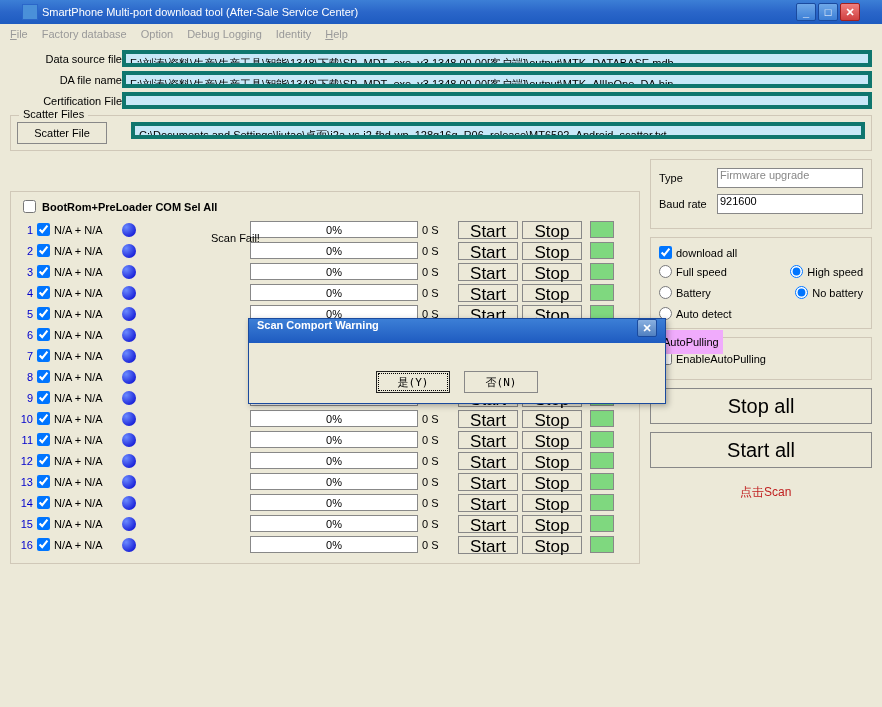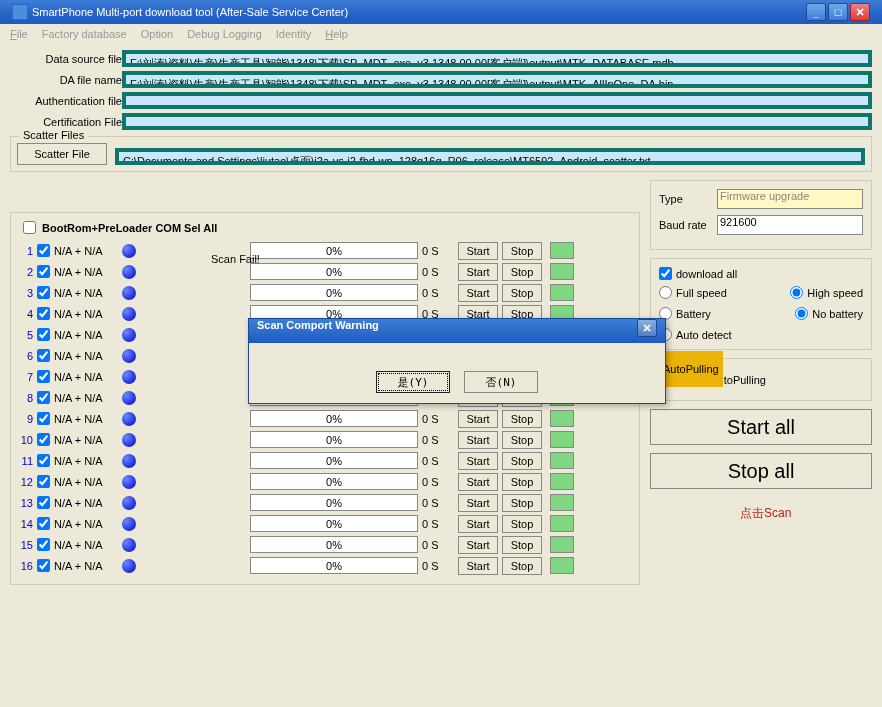--- a/index.html
+++ b/index.html
@@ -1,54 +1,54 @@
 <!DOCTYPE html>
 <html><head>
 <meta charset="utf-8">
 <style>
 * { box-sizing: border-box; margin: 0; padding: 0; font-family: "Microsoft Sans Serif", Tahoma, sans-serif; font-size: 11px; }
 body { background: #ece9d8; width: 882px; height: 707px; overflow: hidden; position: relative; }
-.titlebar { background: linear-gradient(to bottom, #3c7fd6 0%, #2a66c9 50%, #1e5bc0 100%); height: 24px; display: flex; align-items: center; padding: 0 12px; color: #fff; font-family: "SimSun", monospace; font-size: 12px; }
+.titlebar { background: linear-gradient(to bottom, #3c7fd6 0%, #2a66c9 50%, #1e5bc0 100%); height: 24px; display: flex; align-items: center; padding: 0 22px; color: #fff; font-family: "SimSun", monospace; font-size: 12px; }
 .titlebar-icon { width: 16px; height: 16px; background: #4a90d9; margin-right: 4px; border: 1px solid #2a66c9; }
 .title-controls { margin-left: auto; display: flex; gap: 2px; }
 .title-btn { width: 20px; height: 18px; background: linear-gradient(to bottom, #6fa8e8, #3c7fd6); border: 1px solid #1a4a9e; color: #fff; display: flex; align-items: center; justify-content: center; cursor: pointer; border-radius: 2px; font-weight: bold; }
 .title-btn.close { background: linear-gradient(to bottom, #f08080, #d04040); border-color: #a02020; }
 .menubar { background: #ece9d8; height: 20px; display: flex; align-items: center; padding: 0 4px; gap: 2px; }
 .menu-item { padding: 2px 6px; color: #999; cursor: pointer; }
 .menu-item u { text-decoration: underline; }
 .content { padding: 6px 10px; }
 .file-rows { margin-bottom: 6px; }
 .file-row { display: flex; align-items: center; margin-bottom: 4px; }
 .file-label { width: 112px; text-align: right; color: #000; }
 .file-input { flex: 1; height: 17px; background: #c8e8f8; border: 4px solid #0f766e; padding: 2px 4px; color: #000; overflow: hidden; white-space: nowrap; }
 .scatter-group { border: 1px solid #d0c8b8; padding: 6px; margin: 0 0 8px 0; position: relative; }
 .scatter-group-label { position: absolute; top: -8px; left: 8px; background: #ece9d8; padding: 0 4px; }
-.scatter-row { display: flex; align-items: flex-end; gap: 8px; }
+.scatter-row { display: flex; align-items: flex-start; gap: 24px; }
 .scatter-btn { width: 90px; height: 22px; background: #ece9d8; border: 1px solid #888; cursor: pointer; }
 .main-area { display: flex; gap: 10px; }
 .ports-panel { flex: 1; border: 1px solid #d0c8b8; padding: 8px; position: relative; margin-top: 32px; }
 .bootrom-row { display: flex; align-items: center; margin-bottom: 6px; padding-left: 4px; }
 .bootrom-row input[type="checkbox"] { margin-right: 6px; }
 .bootrom-row label { font-weight: bold; }
 .port-row { display: flex; align-items: center; height: 21px; gap: 4px; }
 .port-num { width: 14px; text-align: right; color: #0000cc; }
 .port-chk { }
 .port-na { width: 64px; }
 .blue-dot { width: 14px; height: 14px; background: radial-gradient(circle at 30% 30%, #6a8aff, #0000cc); border-radius: 50%; }
 .scan-fail { position: absolute; left: 200px; top: 40px; }
 .pct-input { width: 168px; height: 17px; border: 1px solid #888; text-align: center; background: #fff; margin-left: 110px; }
 .os-val { width: 32px; text-align: left; }
-.sm-btn { width: 40px; height: 18px; background: #ece9d8; border: 1px solid #888; cursor: pointer; font-size: 11px; }
+.sm-btn { width: 60px; height: 18px; background: #ece9d8; border: 1px solid #888; cursor: pointer; font-size: 17px; }
 .green-box { width: 24px; height: 17px; background: #7fd87f; border: 1px solid #888; margin-left: 4px; }
 .right-panel { width: 222px; display: flex; flex-direction: column; gap: 8px; }
 .rp-group { border: 1px solid #d0c8b8; padding: 8px; position: relative; }
 .rp-row { display: flex; align-items: center; margin-bottom: 6px; gap: 4px; }
 .rp-label { width: 54px; }
 .rp-select { flex: 1; height: 20px; border: 1px solid #888; background: #fff; padding: 0 2px; color: #000; }
-.rp-select.disabled { background: #fef9c3; color: #888; }
+.rp-select.disabled { background: #ffffff; color: #888; }
 .radio-col { display: flex; flex-direction: column; gap: 8px; }
 .radio-row { display: flex; align-items: center; justify-content: space-between; }
 .radio-opt { display: flex; align-items: center; gap: 4px; }
 .big-btn { width: 100%; height: 36px; background: #ece9d8; border: 1px solid #888; cursor: pointer; font-size: 20px; }
 .scan-btn { width: 80px; height: 26px; background: #ece9d8; border: 1px solid #888; cursor: pointer; font-size: 12px; }
 .scan-highlight { border: 2px solid #c02020; padding: 2px; display: inline-block; }
 .scan-note { color: #c02020; font-size: 12px; margin-top: 8px; margin-left: 90px; }
 .dialog { position: absolute; left: 248px; top: 318px; width: 418px; background: #ece9d8; border: 1px solid #1a4a9e; box-shadow: 2px 2px 6px rgba(0,0,0,0.3); z-index: 100; }
 .dialog-titlebar { background: linear-gradient(to bottom, #3c7fd6, #1e5bc0); height: 24px; display: flex; align-items: flex-start; padding: 0 8px; color: #fff; font-family: "SimSun", monospace; font-weight: bold; }
 .dialog-close { margin-left: auto; width: 20px; height: 18px; background: linear-gradient(to bottom, #8ab0e0, #5080c0); border: 1px solid #1a4a9e; color: #fff; display: flex; align-items: center; justify-content: center; cursor: pointer; border-radius: 2px; font-weight: bold; }
@@ -82,24 +82,20 @@
   <div class="file-rows">
     <div class="file-row">
       <div class="file-label">Data source file</div>
       <div class="file-input">F:\刘涛\资料\生产\生产工具\智能\1348\下载\SP_MDT_exe_v3.1348.00.00[客户端]\output\MTK_DATABASE.mdb</div>
     </div>
     <div class="file-row">
       <div class="file-label">DA file name</div>
       <div class="file-input">F:\刘涛\资料\生产\生产工具\智能\1348\下载\SP_MDT_exe_v3.1348.00.00[客户端]\output\MTK_AllInOne_DA.bin</div>
     </div>
     <div class="file-row">
-      <div class="file-label">Authentication file</div>
-      <div class="file-input"></div>
-    </div>
-    <div class="file-row">
       <div class="file-label">Certification File</div>
       <div class="file-input"></div>
     </div>
   </div>
 
   <div class="scatter-group">
     <div class="scatter-group-label">Scatter Files</div>
     <div class="scatter-row">
       <button class="scatter-btn">Scatter File</button>
       <div class="file-input">C:\Documents and Settings\liutao\桌面\j2a-ys-j2-fhd-wp_128g16g_R06_release\MT6592_Android_scatter.txt</div>
@@ -334,29 +330,29 @@
           <div class="radio-row">
             <div class="radio-opt">
                 <input type="radio" name="bat" style="">
                 <span>Auto detect</span>
               </div>
           </div>
         </div>
       </div>
 
       <div class="rp-group" style="position:relative; padding-top:14px;">
-        <div style="position:absolute; top:-8px; left:8px; background:#eab308; padding:12px 4px;">AutoPulling</div>
+        <div style="position:absolute; top:-8px; left:8px; background:#f0abfc; padding:6px 4px;">AutoPulling</div>
         <div class="rp-row">
           <input type="checkbox" style="">
           <span>EnableAutoPulling</span>
         </div>
       </div>
 
+      <button class="big-btn">Stop all</button>
       <button class="big-btn">Start all</button>
-      <button class="big-btn">Stop all</button>
       <div>
         <div class="scan-note">点击Scan</div>
       </div>
     </div>
   </div>
 </div>
 
 <div class="dialog">
   <div class="dialog-titlebar">
     <span>Scan Comport Warning</span>

